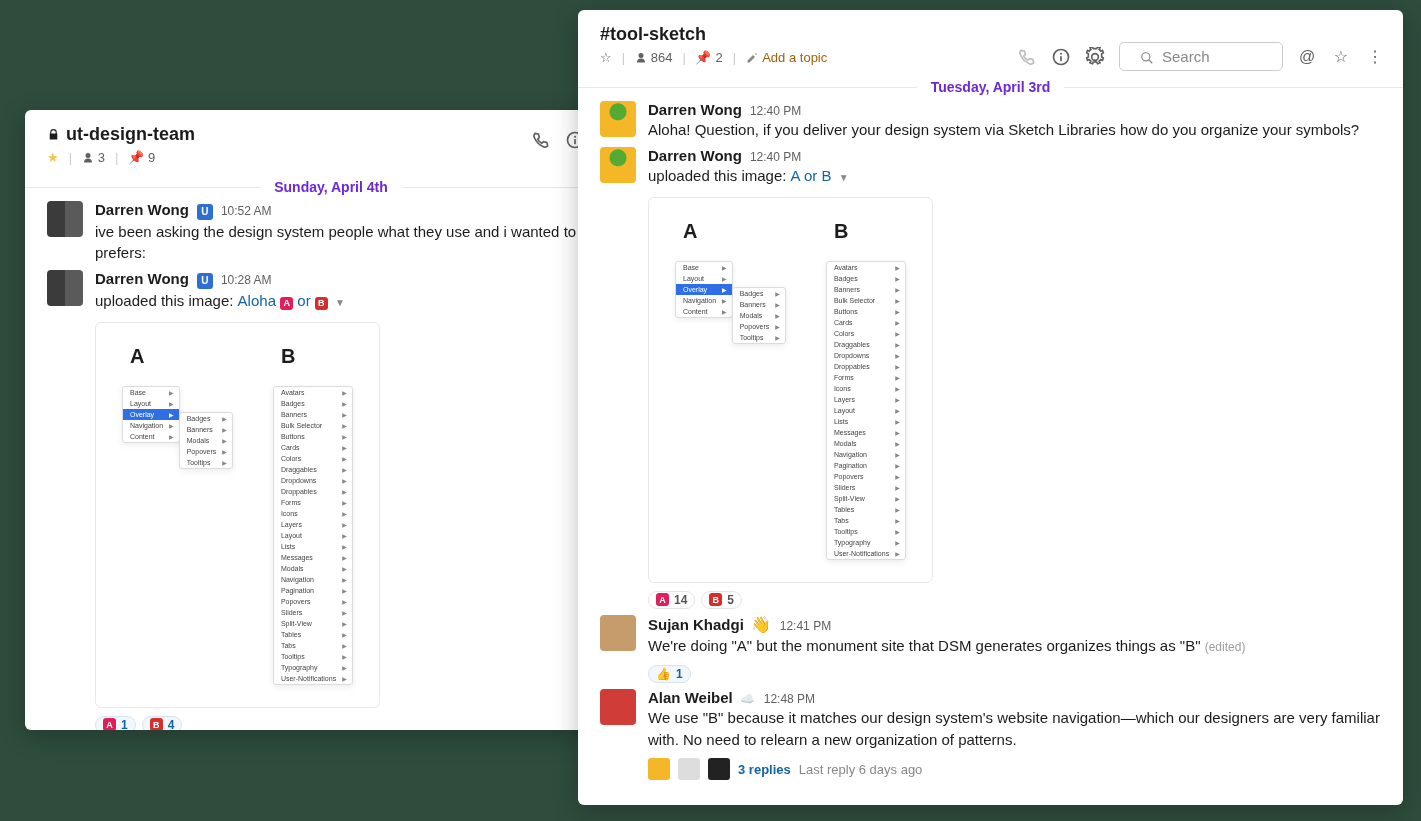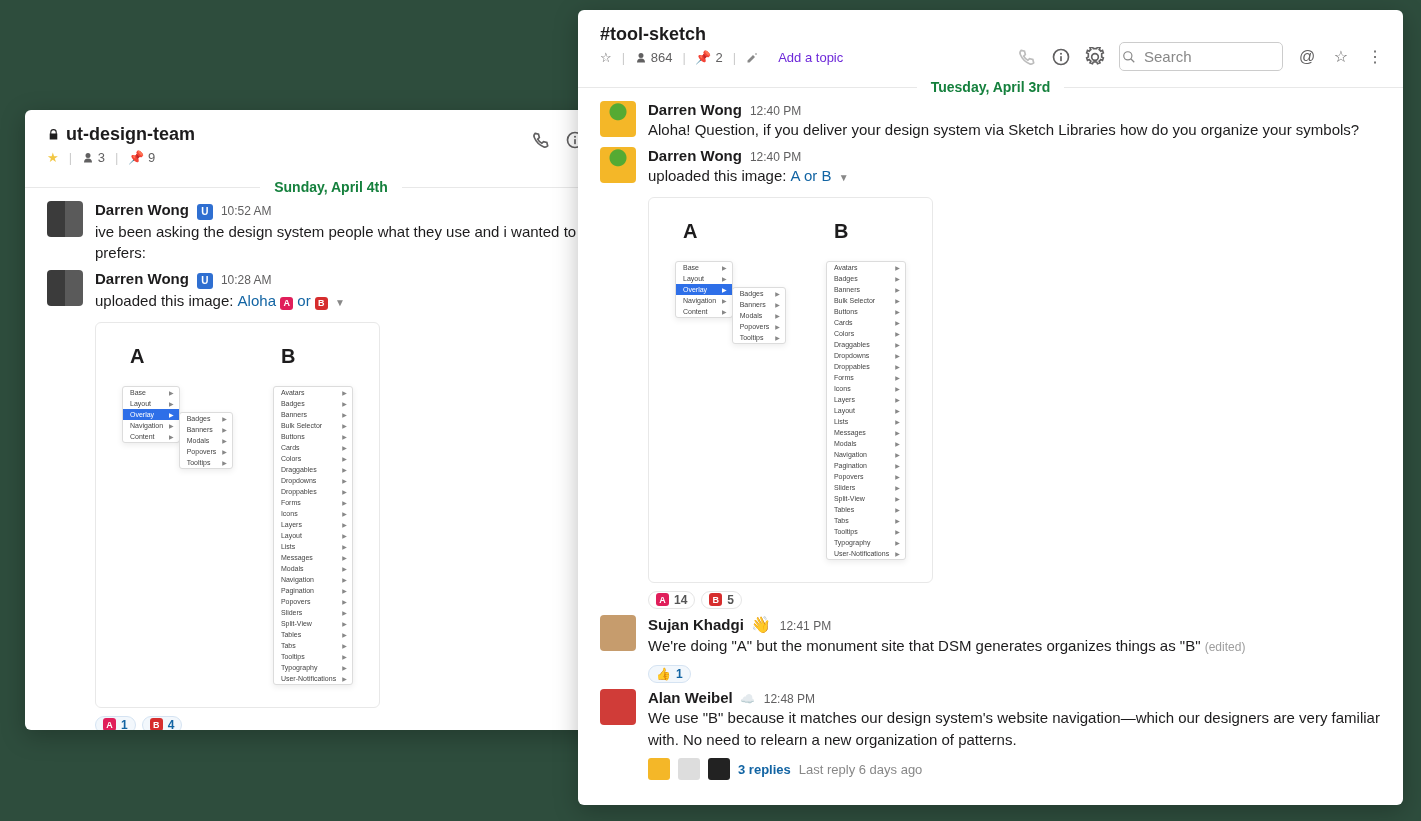--- a/index.html
+++ b/index.html
@@ -8,22 +8,22 @@
   .panelA{left:25px;top:110px;width:612px;height:620px;}
   .panelB{left:578px;top:10px;width:825px;height:795px;}
   .chHead{padding:14px 22px 6px;}
   .chTitle{display:flex;align-items:center;gap:6px;font-weight:900;font-size:18px;}
   .lock{width:13px;height:13px;display:inline-block;}
   .chMeta{display:flex;align-items:center;gap:10px;font-size:13px;color:#616061;margin-top:5px;}
   .chMeta .sep{color:#ccc;}
   .chActs{position:absolute;right:18px;top:20px;display:flex;align-items:center;gap:14px;color:#616061;}
   .panelB .chActs{top:32px;}
   .icBtn{width:20px;height:20px;color:#616061;display:flex;align-items:center;justify-content:center;cursor:pointer;}
-  .search{display:flex;align-items:center;gap:8px;border:1px solid #ccc;border-radius:5px;padding:5px 2px;width:164px;color:#888;font-size:15px;}
-  .dateDiv{position:relative;text-align:center;margin:8px 0 2px;font-size:14px;font-weight:700;color:#15803d;}
+  .search{display:flex;align-items:flex-end;gap:8px;border:1px solid #ccc;border-radius:5px;padding:5px 20px;width:164px;color:#888;font-size:15px;}
+  .dateDiv{position:relative;text-align:center;margin:8px 0 2px;font-size:14px;font-weight:700;color:#6d28d9;}
   .dateDiv::before{content:"";position:absolute;left:0;right:0;top:50%;height:1px;background:#e8e8e8;z-index:0;}
   .dateDiv span{background:#fff;padding:0 14px;position:relative;z-index:1;}
   .msg{display:flex;padding:4px 22px 2px;gap:12px;}
   .av{width:36px;height:36px;border-radius:4px;flex:none;}
   .avD{background:linear-gradient(90deg,#3b3b3b 50%,#5a5a5a 50%);}
   .avD2{background:#f4b728;background-image:radial-gradient(circle at 50% 30%, #5a3 8px, transparent 9px);}
   .avS{background:#c69c6d;}
   .avW{background:#d03c38;}
   .mHead{display:flex;align-items:baseline;gap:8px;flex-wrap:wrap;}
   .mName{font-weight:900;font-size:15px;}
@@ -48,21 +48,21 @@
   .rxn{display:inline-flex;align-items:center;gap:5px;border:1px solid #d5e3f2;background:#f2f7fc;border-radius:10px;padding:1px 7px;font-size:12px;color:#1264a3;font-weight:600;cursor:pointer;}
   .rxn.plain{background:#fff;border-color:#e5e5e5;color:#555;}
   .sq{width:13px;height:13px;border-radius:3px;display:inline-flex;align-items:center;justify-content:center;font-size:9px;font-weight:900;color:#fff;}
   .sqA{background:#e01e5a;}
   .sqB{background:#d62d2d;}
   .thread{display:flex;align-items:center;gap:8px;margin-top:8px;font-size:13px;}
   .thread .mini{width:22px;height:22px;border-radius:3px;}
   .thread .replies{color:#1264a3;font-weight:700;cursor:pointer;}
   .thread .last{color:#888;}
   .star{color:#f2c744;}
-  .topic{color:#6d28d9;font-size:13px;display:flex;align-items:center;gap:20px;}
+  .topic{color:#a16207;font-size:13px;display:flex;align-items:center;gap:4px;}
   .caret{font-size:10px;color:#888;margin-left:3px;}
   svg{display:block;}
 </style>
 </head>
 <body>
 
 <div class="panel panelA">
   <div class="chHead">
     <div class="chTitle">
       <svg class="lock" viewBox="0 0 24 24">

